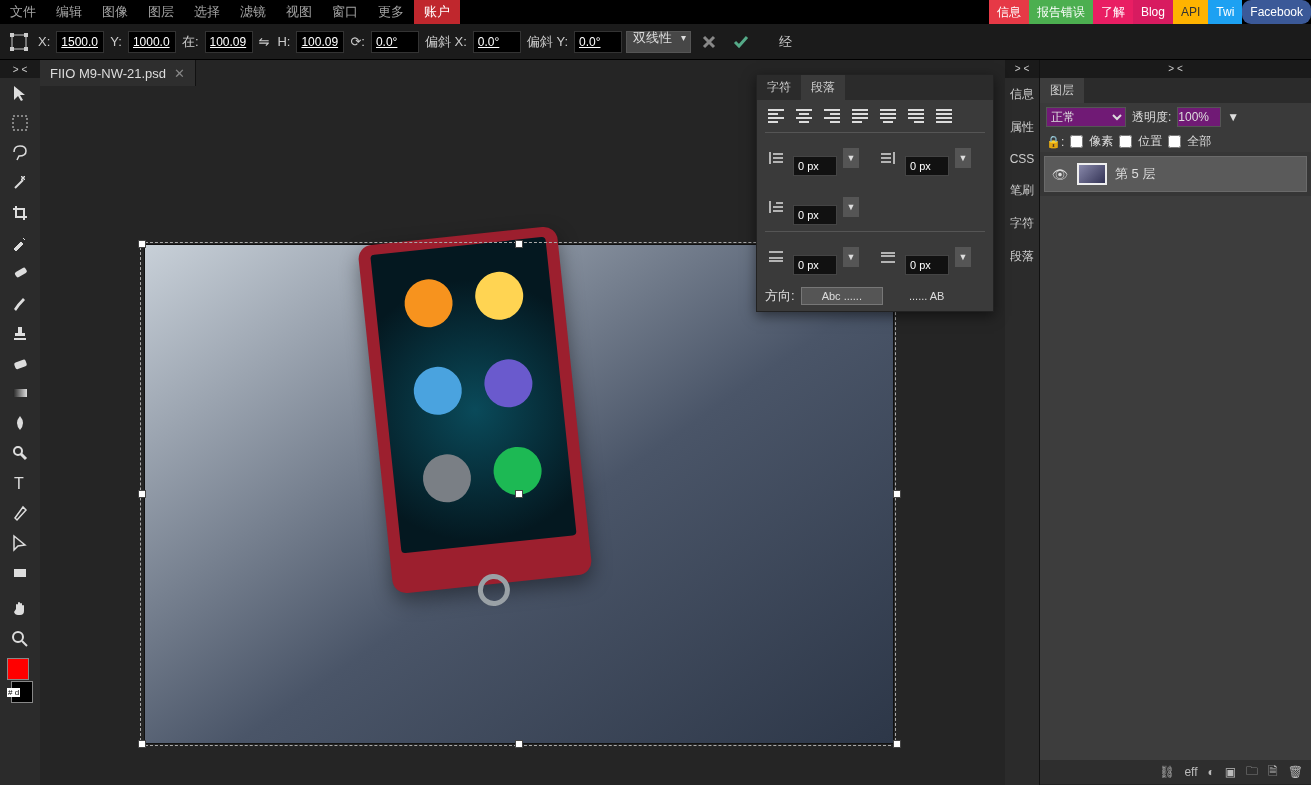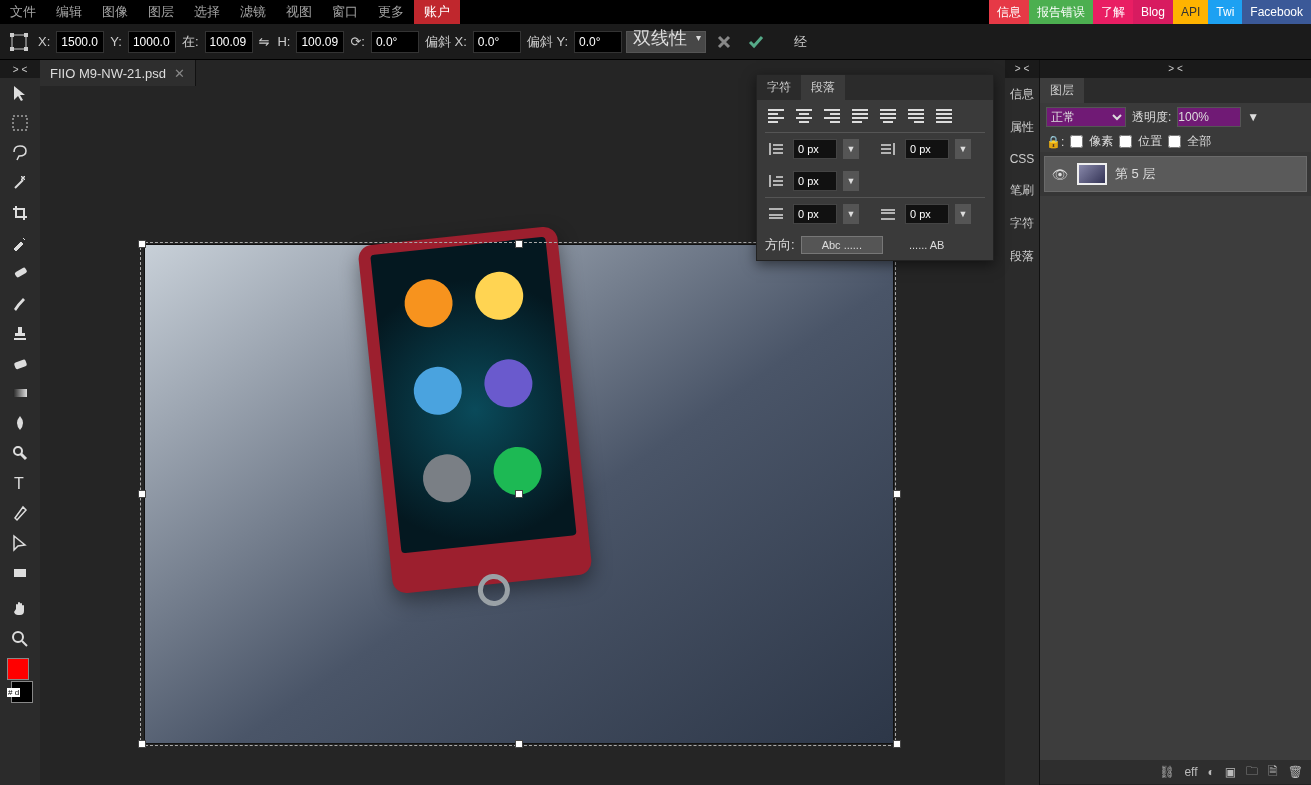--- a/index.html
+++ b/index.html
@@ -5,28 +5,28 @@
 * { margin: 0; padding: 0; box-sizing: border-box; font-family: "Helvetica Neue", Arial, sans-serif; user-select: none; }
 body { background: #0d0d0d; width: 1311px; height: 785px; overflow: hidden; color: #ddd; font-size: 13px; }
 
 
 .menubar { height: 24px; background: #000; display: flex; align-items: stretch; }
 .menubar .menu-item { padding: 0 10px; display: flex; align-items: center; color: #a3a3a3; cursor: pointer; font-size: 13px; }
 .menubar .acct { background: #c0272d; color: #fff; }
 .menubar .spacer { flex: 1; }
 .menubar .sbtn { padding: 0 8px; display: flex; align-items: center; color: #fff; font-size: 12px; cursor: pointer; }
 .b-info { background: #e63946; } .b-bug { background: #4caf50; } .b-learn { background: #e91e63; } .b-blog { background: #d81b60; }
-.b-api { background: #ffb300; color: #333 !important; } .b-twi { background: #1da1f2; } .b-fb { background: #3b5998; }
+.b-api { background: #ffb300; color: #333 !important; } .b-twi { background: #1da1f2; } .b-fb { background: #3b5998; border-radius: 9px; }
 
 
 .optbar { height: 36px; background: #1b1b1b; display: flex; align-items: center; padding: 0 6px; gap: 4px; border-bottom: 1px solid #000; }
 .optbar .ico { width: 26px; height: 26px; display:flex; align-items:center; justify-content:center; }
 .optbar .lbl { color: #ccc; font-size: 13px; padding: 0 2px; }
-.optbar input { background: #000; border: 1px solid #333; color: #fff; width: 48px; height: 22px; padding: 0 4px; font-size: 12px; }
-.optbar .sel { background: #474747; border: 1px solid #555; color: #ddd; height: 22px; padding: 0 18px 8px 6px; font-size: 18px; display:flex; align-items:center; position:relative; }
+.optbar input { background: #000; border: 1px solid #333; color: #fff; width: 48px; height: 22px; padding: 0 4px; font-size: 12px; text-decoration: underline; }
+.optbar .sel { background: #474747; border: 1px solid #555; color: #ddd; height: 22px; padding: 0 18px 8px 6px; font-size: 13px; display:flex; align-items:center; position:relative; }
 .optbar .sel:after { content:"▾"; position:absolute; right:4px; font-size:10px; }
 .optbar .actico { width:20px; height:20px; display:flex; align-items:center; justify-content:center; cursor:pointer; margin:0 4px; }
 
 
 .main { display: flex; height: calc(785px - 60px); }
 
 
 .tools { width: 40px; background: #2b2b2b; display:flex; flex-direction:column; align-items:center; padding-top:0; }
 .tools .collapse { height:18px; width:100%; background:#1a1a1a; color:#ccc; font-size:10px; display:flex; align-items:center; justify-content:center; cursor:pointer; }
 .tools .tool { width:32px; height:30px; display:flex; align-items:center; justify-content:center; cursor:pointer; color:#ccc; }
@@ -70,21 +70,21 @@
 .layers-fill { flex:1; background:#3d3d3d; }
 .layers-footer { height:24px; background:#2e2e2e; display:flex; justify-content:flex-end; align-items:center; gap:10px; padding:0 8px; color:#bbb; font-size:12px; }
 
 
 .float-panel { position:absolute; top:74px; left:756px; width:238px; background:#3a3a3a; border:1px solid #222; box-shadow:0 4px 12px rgba(0,0,0,.5); z-index:50; }
 .float-panel .tabs { display:flex; background:#2b2b2b; }
 .float-panel .tab { padding:4px 10px; font-size:12px; color:#ccc; cursor:pointer; }
 .float-panel .tab.active { background:#3a3a3a; }
 .float-panel .row { display:flex; align-items:center; gap:6px; padding:6px 8px; }
 .float-panel .alignbtn { width:22px; height:20px; display:flex; align-items:center; justify-content:center; cursor:pointer; }
-.float-panel input { background:#111; border:1px solid #444; color:#fff; width:44px; height:20px; padding:0 4px; font-size:11px; }
+.float-panel input { background:#111; border:1px solid #444; color:#fff; width:44px; height:20px; padding:0 4px; font-size:11px;margin-top:17px; }
 .float-panel .dd { width:16px; height:20px; background:#555; display:flex; align-items:center; justify-content:center; font-size:9px; cursor:pointer; }
 .float-panel hr { border:none; border-top:1px solid #555; margin:0 8px; }
 .float-panel .dirbtn { padding:2px 20px; font-size:11px; color:#ddd; cursor:pointer; }
 .float-panel .dirbtn.first { background:#555; border:1px solid #777; }
 
 svg { display:block; }
 </style>
 </head>
 <body>
 
@@ -309,21 +309,21 @@
     <div class="collapse">&gt; &lt;</div>
 
 
     <div class="panel" style="flex:1; display:flex; flex-direction:column;">
       <div class="tabs">
         <div class="tab active">图层</div>
       </div>
       <div class="layers-controls">
         <select style="width:80px"><option>正常</option></select>
         <span>透明度:</span>
-        <input type="text" style="width: 64px;" value="100%">
+        <input type="text" style="width: 44px;" value="100%">
         <span>▼</span>
       </div>
       <div class="layers-locks">
         <span>🔒:</span>
         <input type="checkbox" style="">
           <span>像素</span>
         <input type="checkbox" style="">
           <span>位置</span>
         <input type="checkbox" style="">
           <span>全部</span>

